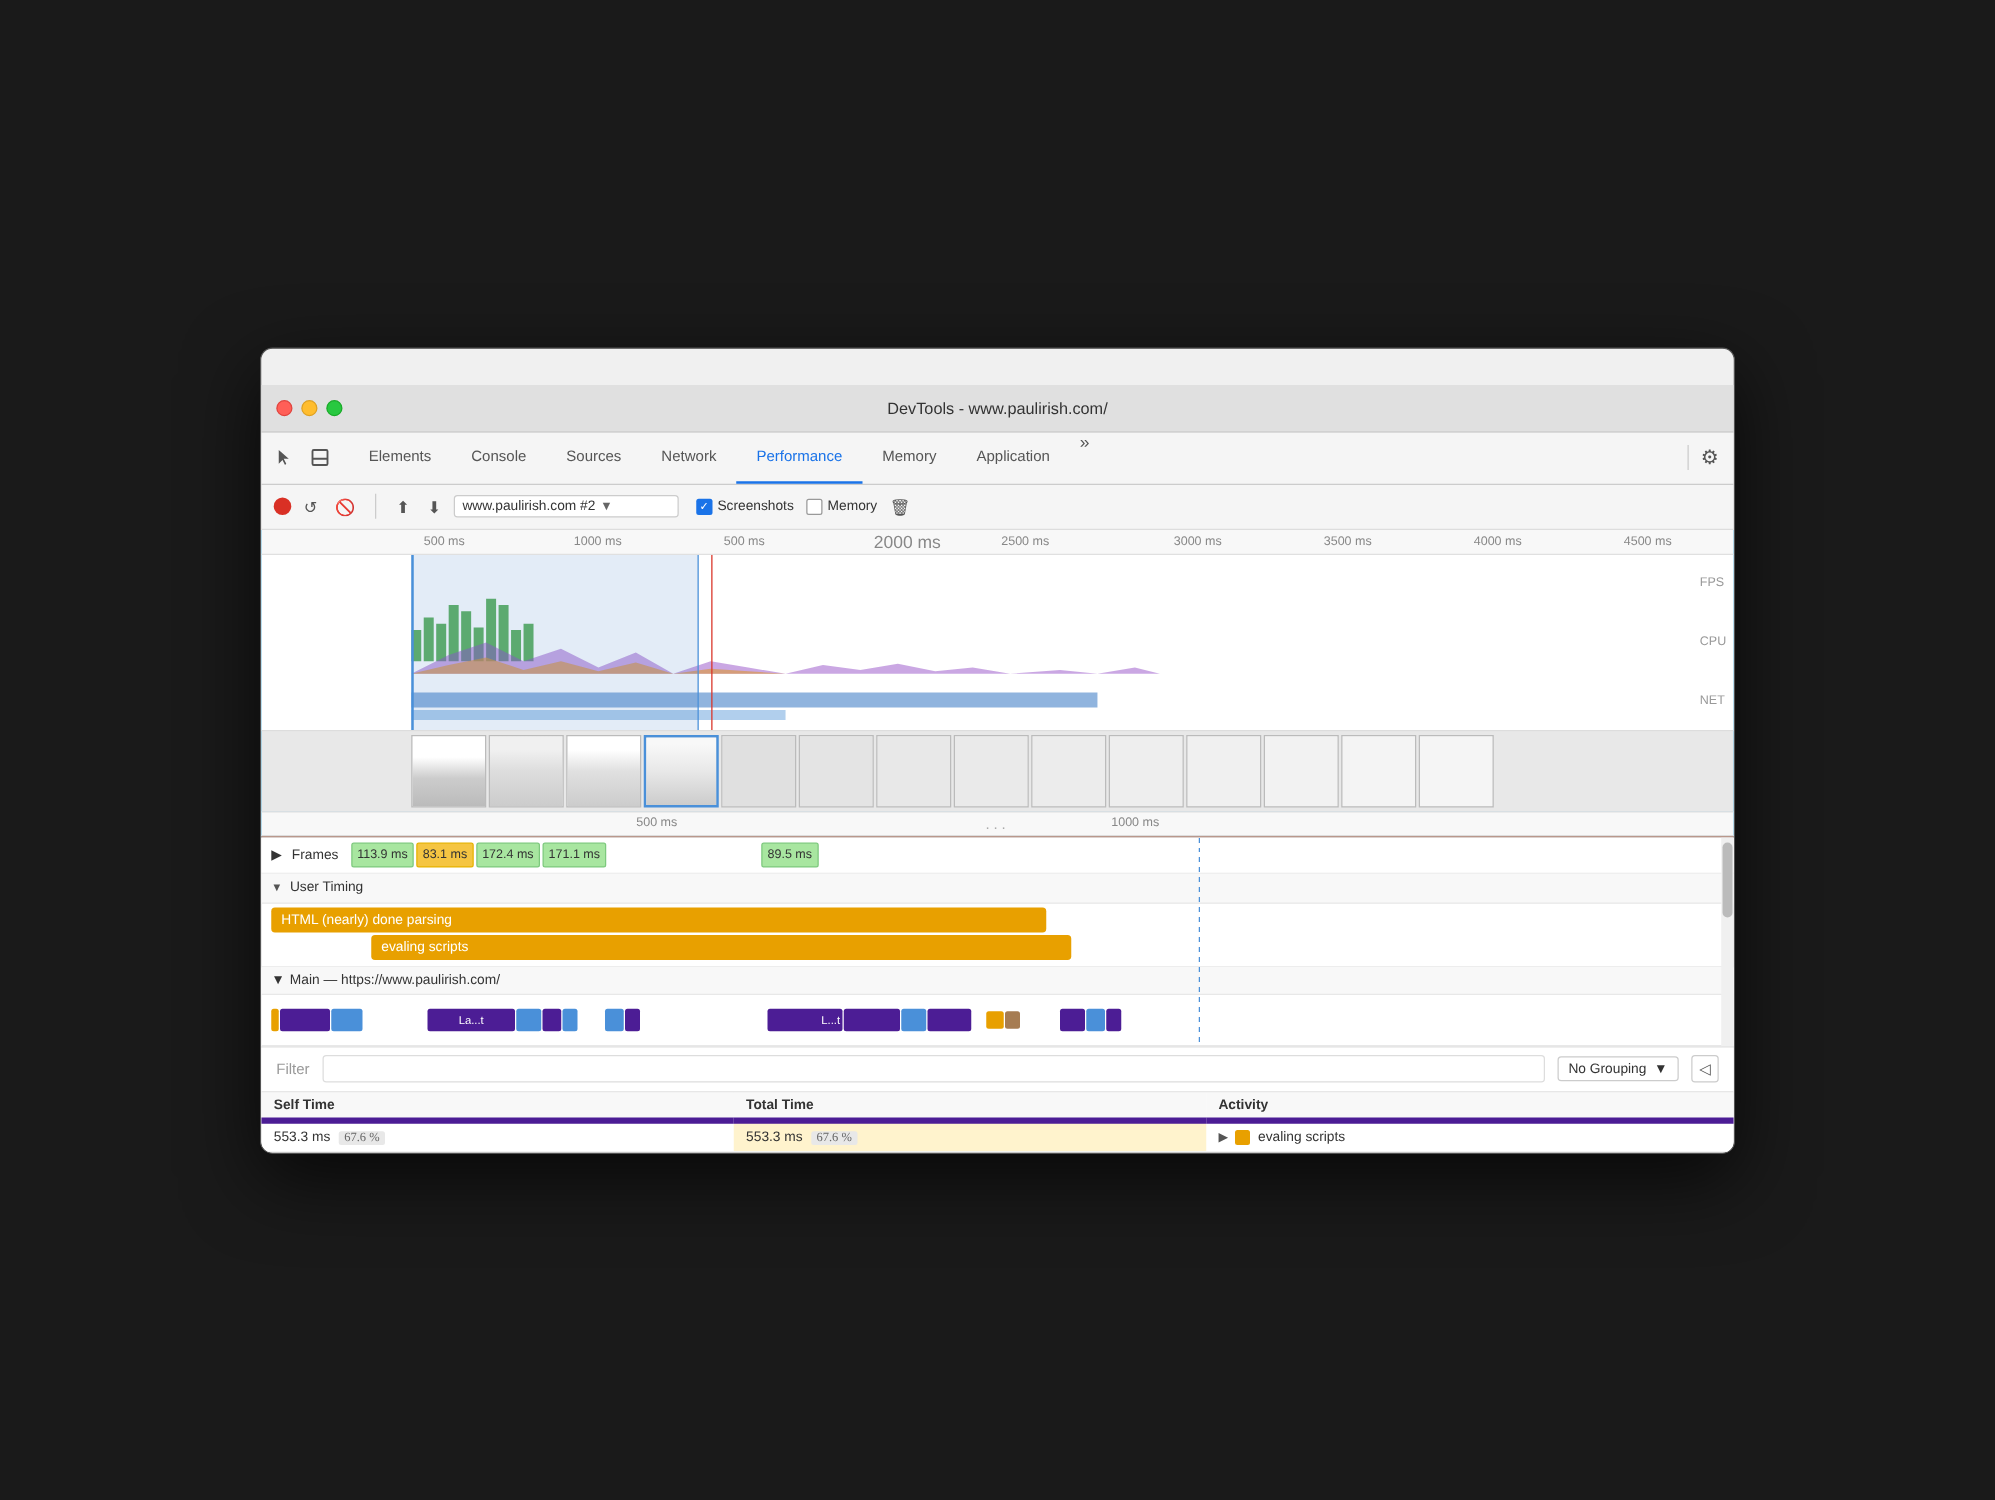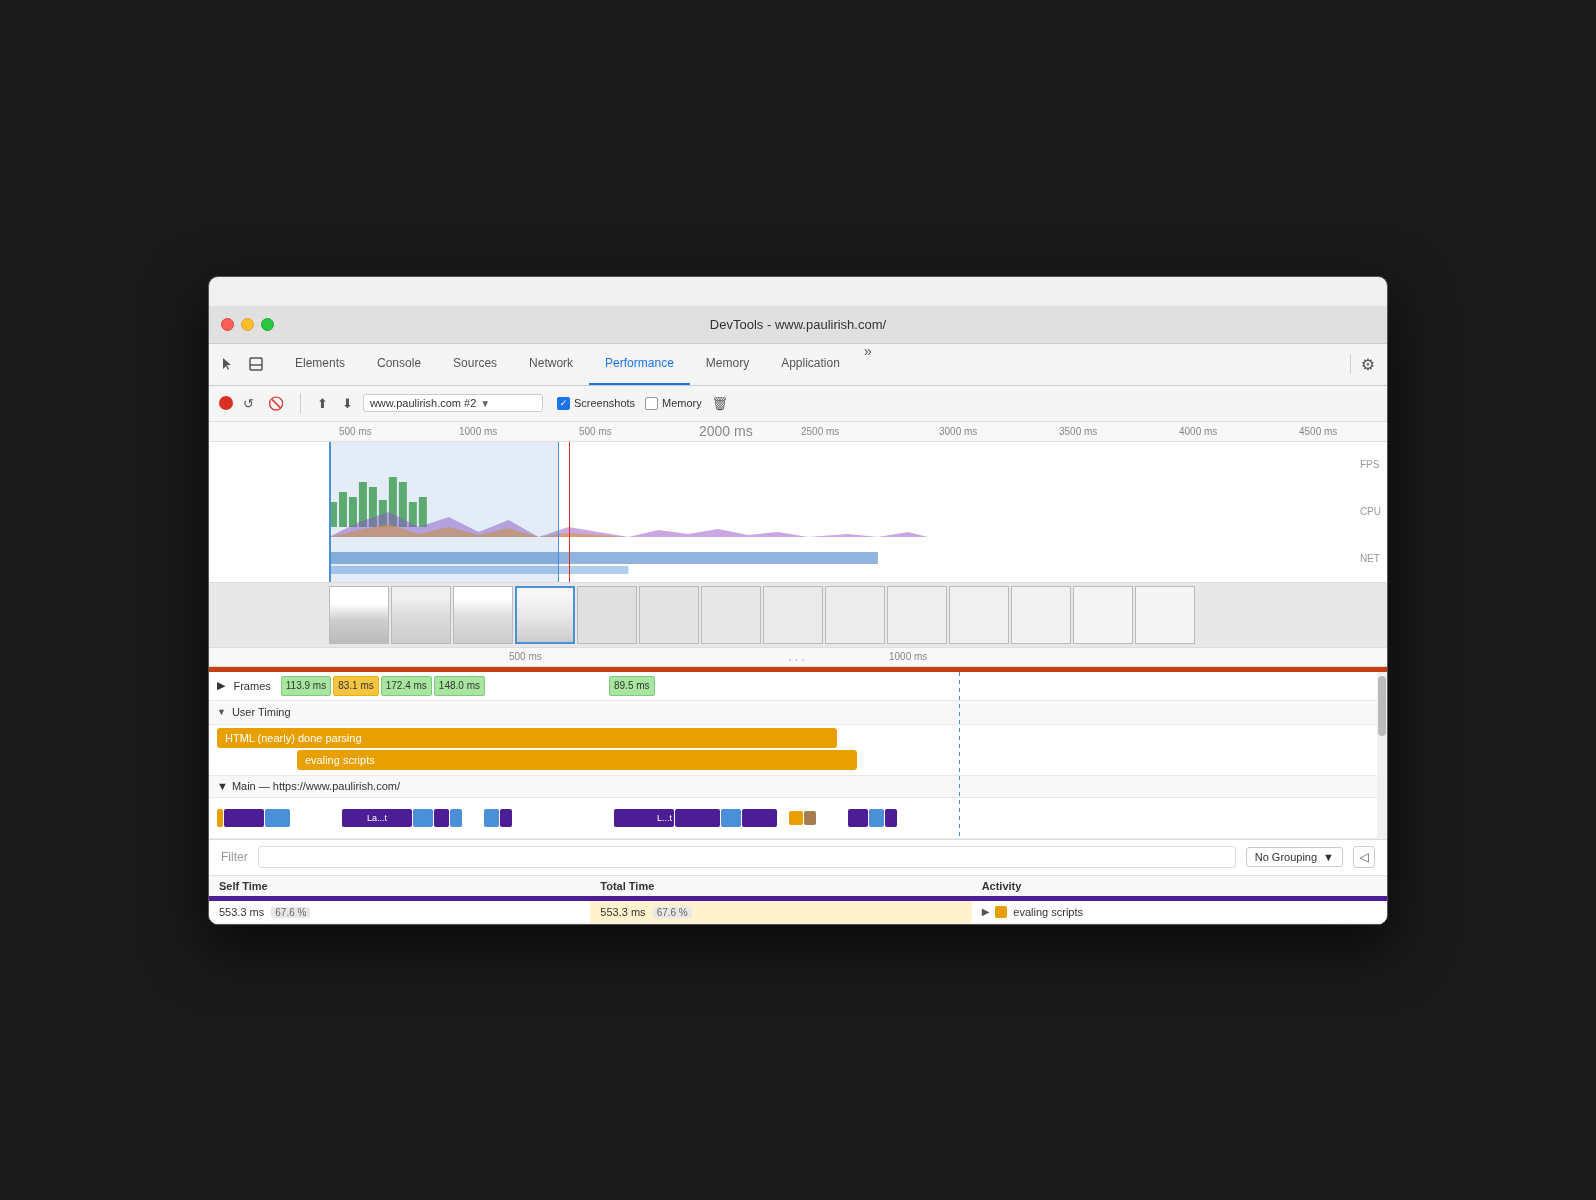--- a/index.html
+++ b/index.html
@@ -209,21 +209,21 @@
     }
     .trash-btn {
       font-size: 13px;
       color: #555;
       cursor: pointer;
       padding: 2px 4px;
     }
     
     .timeline-area {
       background: #0ea5e9;
-      border-bottom: 5px solid #c2410c;
+      border-bottom: 1px solid #c2410c;
     }
     .timeline-ruler {
       height: 20px;
       background: #f8f8f8;
       border-bottom: 1px solid #e0e0e0;
       display: flex;
       align-items: center;
       padding: 0 0 0 120px;
       font-size: 10px;
       color: #888;
@@ -494,20 +494,21 @@
       font-weight: 500;
     }
     .percentage-badge {
       display: inline-block;
       background: #e8e8e8;
       border-radius: 2px;
       padding: 0 4px;
       font-size: 10px;
       color: #666;
       margin-left: 4px;
+      font-family: Liberation Serif, serif;
     }
     .activity-cell {
       display: flex;
       align-items: center;
       gap: 6px;
     }
     .expand-arrow {
       color: #555;
       font-size: 10px;
       cursor: pointer;
@@ -709,21 +710,21 @@
       <div style="width:8px; height:60px; background:#bbb; border-radius:4px; margin:0 auto; margin-top:4px;"></div>
     </div>
 
     <div class="flame-section">
       <div class="frames-row" style="padding-left: 8px; gap:2px; align-items: center;">
         <span style="font-size:11px; color:#333; margin-right:6px; cursor:pointer;">▶</span>
         <span style="font-size:11px; color:#333; margin-right:8px;">Frames</span>
         <div class="frame-block">113.9 ms</div>
         <div class="frame-block yellow">83.1 ms</div>
         <div class="frame-block">172.4 ms</div>
-        <div class="frame-block">148.0 ms</div>
+        <div class="frame-block">171.1 ms</div>
         <div style="width:120px;"></div>
         <div class="frame-block">89.5 ms</div>
       </div>
     </div>
 
     <div class="flame-section">
       <div class="flame-header">
         <span class="toggle-arrow">▼</span>
         <span>User Timing</span>
       </div>

